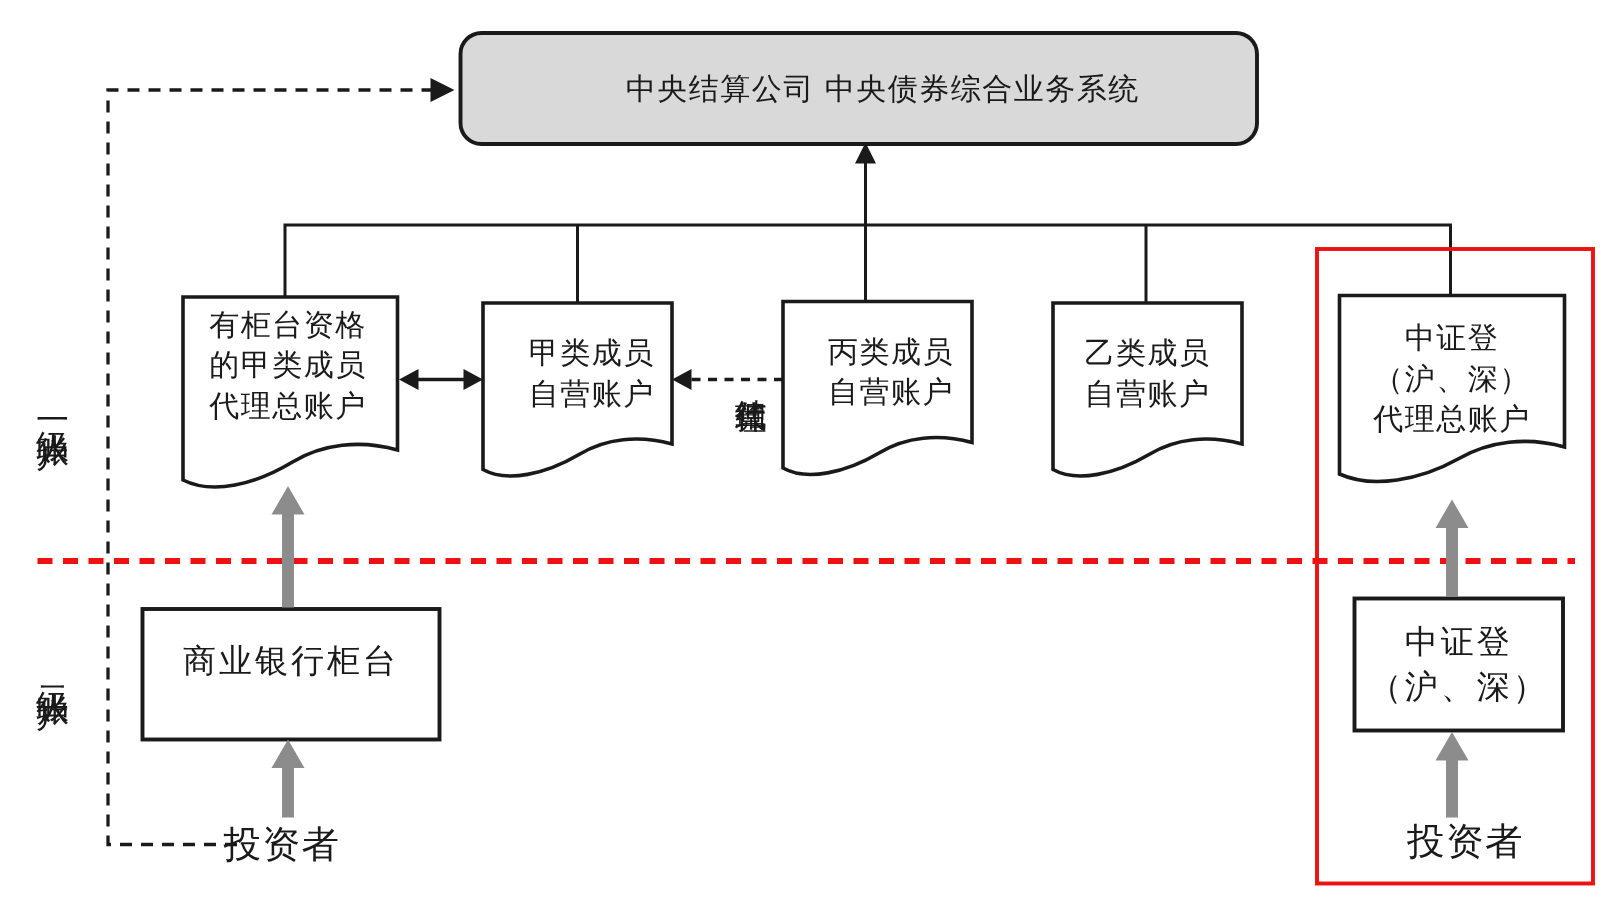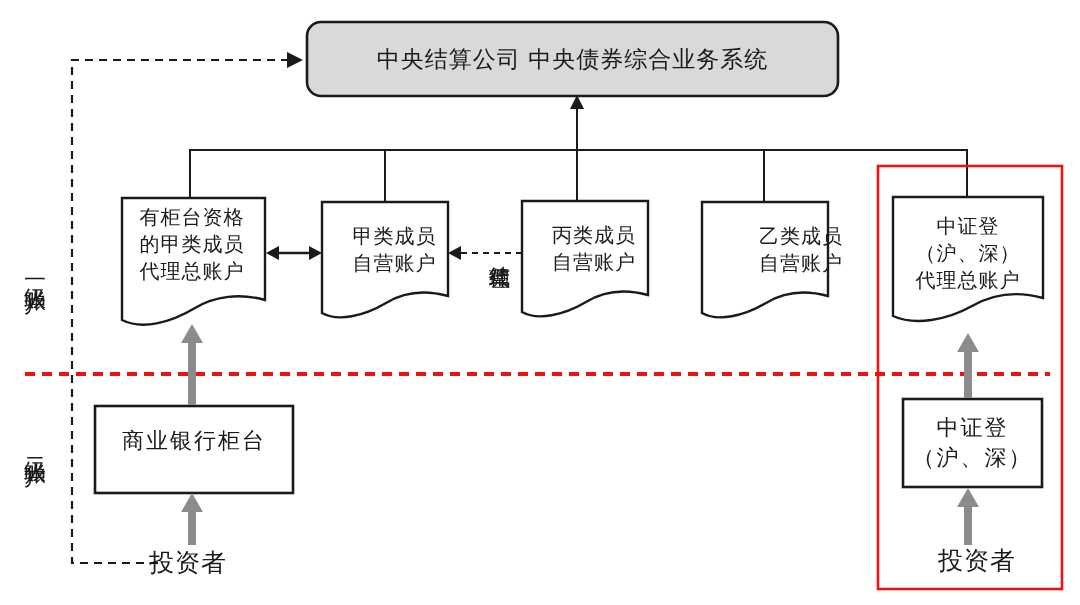--- a/index.html
+++ b/index.html
@@ -19,21 +19,21 @@
   }
   .lbl {
     position: absolute;
     display: flex;
     align-items: center;
     justify-content: center;
     text-align: center;
     white-space: pre-line;
     color: #1a1a1a;
   }
-  .lbl-title { font-size: 23px; letter-spacing: 1px; }
+  .lbl-title { font-size: 20px; letter-spacing: 1px; margin-left: 16px; }
   .lbl-doc   { font-size: 20px; line-height: 27px; letter-spacing: 1px; }
   .lbl-rect  { font-size: 22px; line-height: 30px; letter-spacing: 2px; }
   .lbl-small { font-size: 25px; letter-spacing: 1px; }
   .lbl-vert  {
     writing-mode: vertical-rl;
     text-orientation: upright;
     font-size: 22px;
     letter-spacing: 2px;
     line-height: 1;
   }
@@ -113,21 +113,21 @@
   <div class="lbl lbl-vert" style="left:17px; top:224px; width:36px; height:95px;">一级账户</div>
   <div class="lbl lbl-vert" style="left:17px; top:397px; width:36px; height:95px;">二级账户</div>
 
   <div class="lbl lbl-doc" style="left:122px; top:190px; width:140px; height:108px;">有柜台资格
 的甲类成员
 代理总账户</div>
   <div class="lbl lbl-doc" style="left:322px; top:202px; width:145px; height:96px;">甲类成员
 自营账户</div>
   <div class="lbl lbl-doc" style="left:522px; top:201px; width:144px; height:96px;font-family:Liberation Serif, serif;">丙类成员
 自营账户</div>
-  <div class="lbl lbl-doc" style="left:702px; top:202px; width:126px; height:96px;padding-left:36px;">乙类成员
+  <div class="lbl lbl-doc" style="left:702px; top:202px; width:126px; height:96px;">乙类成员
 自营账户</div>
   <div class="lbl lbl-doc" style="left:893px; top:197px; width:150px; height:112px;">中证登
 （沪、深）
 代理总账户</div>
 
   <div class="lbl lbl-vert-mid" style="left:485px; top:206px; width:30px; height:90px;">结算代理</div>
 
   <div class="lbl lbl-rect" style="left:95px; top:406px; width:198px; height:70px;">商业银行柜台</div>
   <div class="lbl lbl-rect" style="left:903px; top:399px; width:139px; height:88px;">中证登
 （沪、深）</div>

